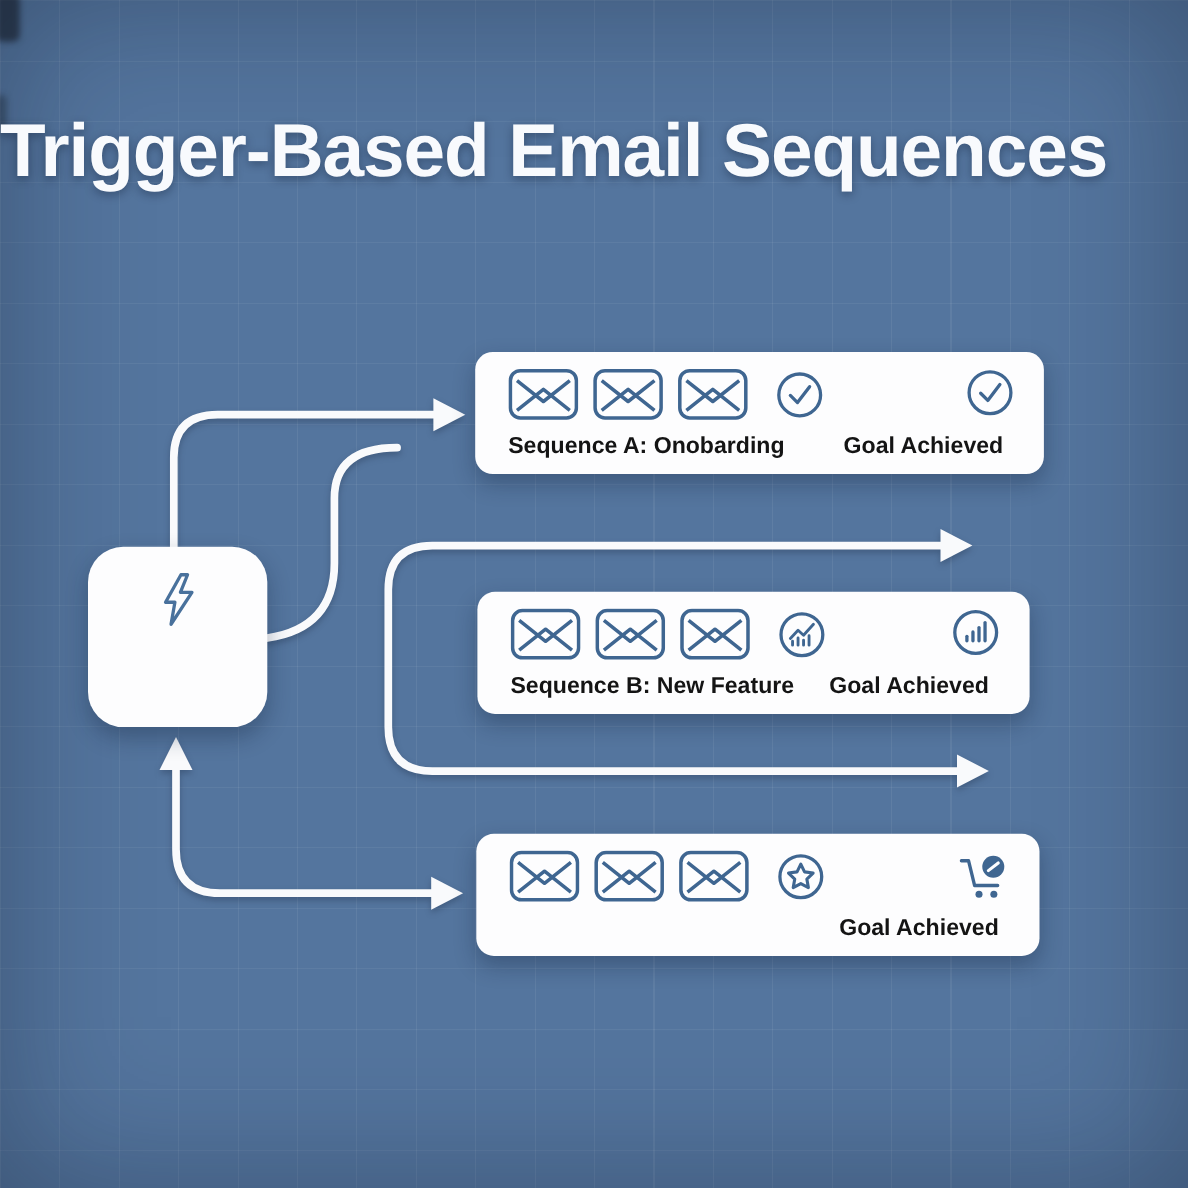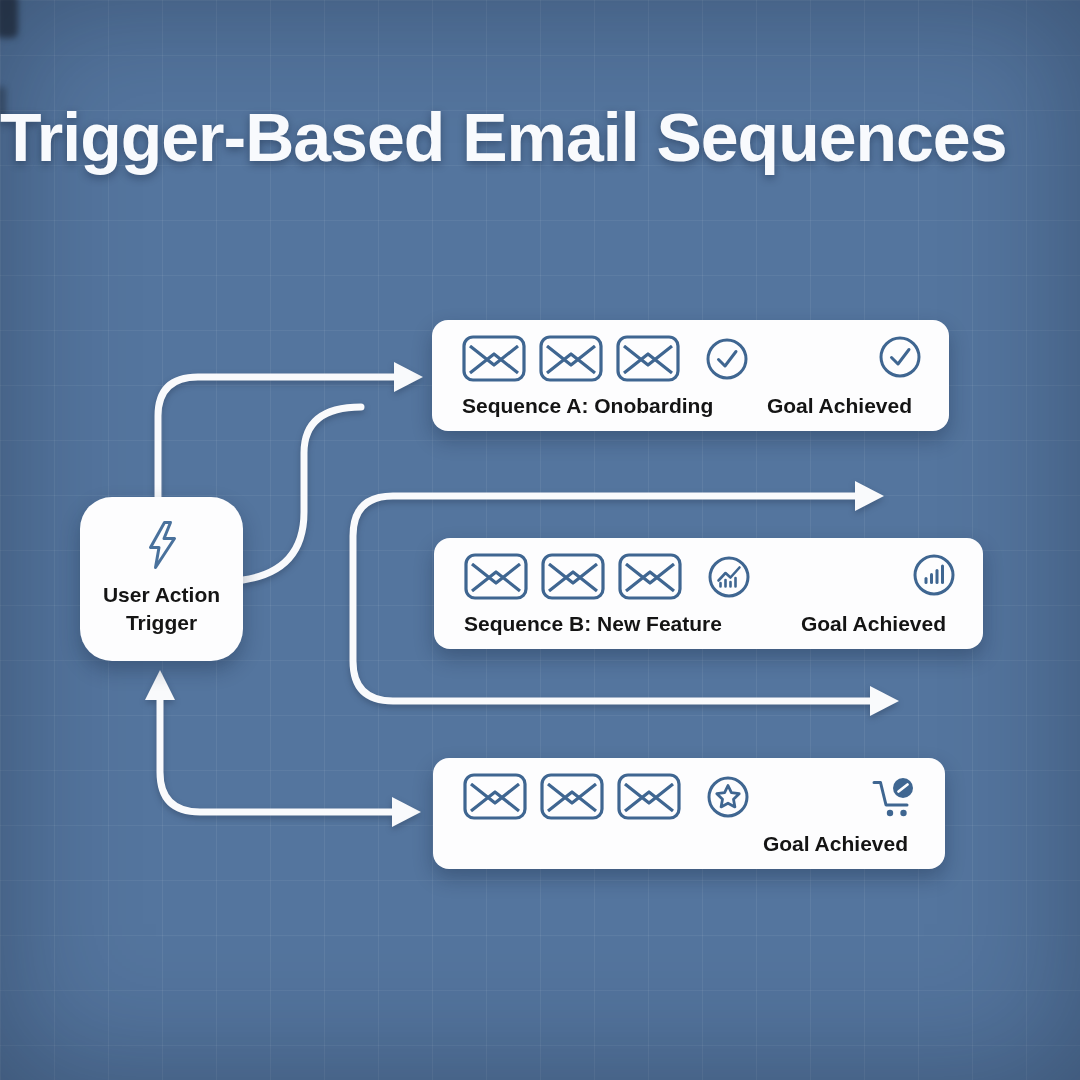--- a/index.html
+++ b/index.html
@@ -37,21 +37,21 @@
     display:flex;flex-direction:column;align-items:center;justify-content:flex-start;
     padding-top:22px;box-sizing:border-box;
   }
   .trigger-label{
     margin-top:10px;text-align:center;
     font-size:21px;font-weight:bold;color:#151515;line-height:28px;
   }
 
   .card{width:517px;height:111px;border-radius:16px;}
   .card-a{left:432px;top:320px;}
-  .card-b{left:434px;top:538px;width:549px;}
+  .card-b{left:434px;top:538px;width:502px;}
   .card-c{left:433px;top:758px;width:512px;}
 
   .icon-row{
     position:absolute;left:30px;top:15px;
     display:flex;align-items:center;gap:13px;
   }
   .step-icon{margin-left:12px;}
   .goal-icon{position:absolute;top:15px;right:27px;}
   .card-label{
     position:absolute;left:30px;top:74px;
@@ -86,24 +86,20 @@
       <polygon points="899,701 870,686 870,716"></polygon>
       <polygon points="160,670 145,700 175,700"></polygon>
       <polygon points="421,812 392,797 392,827"></polygon>
     </g>
   </svg>
 
   <div class="node trigger">
     <svg class="icon" width="38" height="52" viewBox="0 0 38 52">
       <path d="M21.5 3.5 L7.5 28.5 H16 L12.5 48.5 L31.5 19.5 H21 L27.5 3.5 Z" fill="none" stroke="#49719c" stroke-width="3" stroke-linejoin="round"></path>
     </svg>
-    <div class="trigger-label">
-      <span>User Action</span><br>
-      <span>Trigger</span>
-    </div>
   </div>
 
   <div class="node card card-a">
     <div class="icon-row">
       <svg class="icon" width="64" height="47" viewBox="0 0 64 47">
         <g fill="none" stroke="#3f6691" stroke-width="3.2" stroke-linejoin="round">
           <rect x="2" y="2" width="60" height="43" rx="9"></rect>
             <path d="M8 11 L32 30 L56 11"></path>
             <path d="M8 38 L32 19 L56 38"></path>
         </g>

